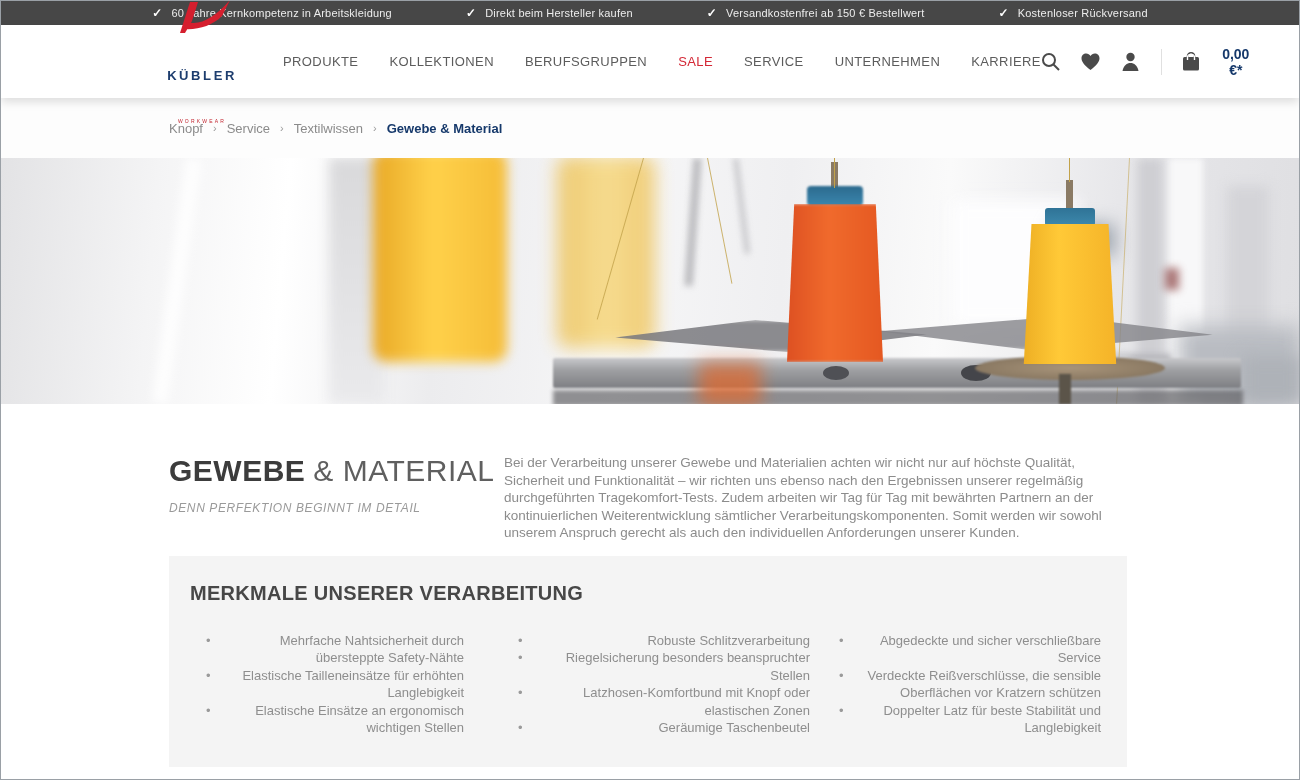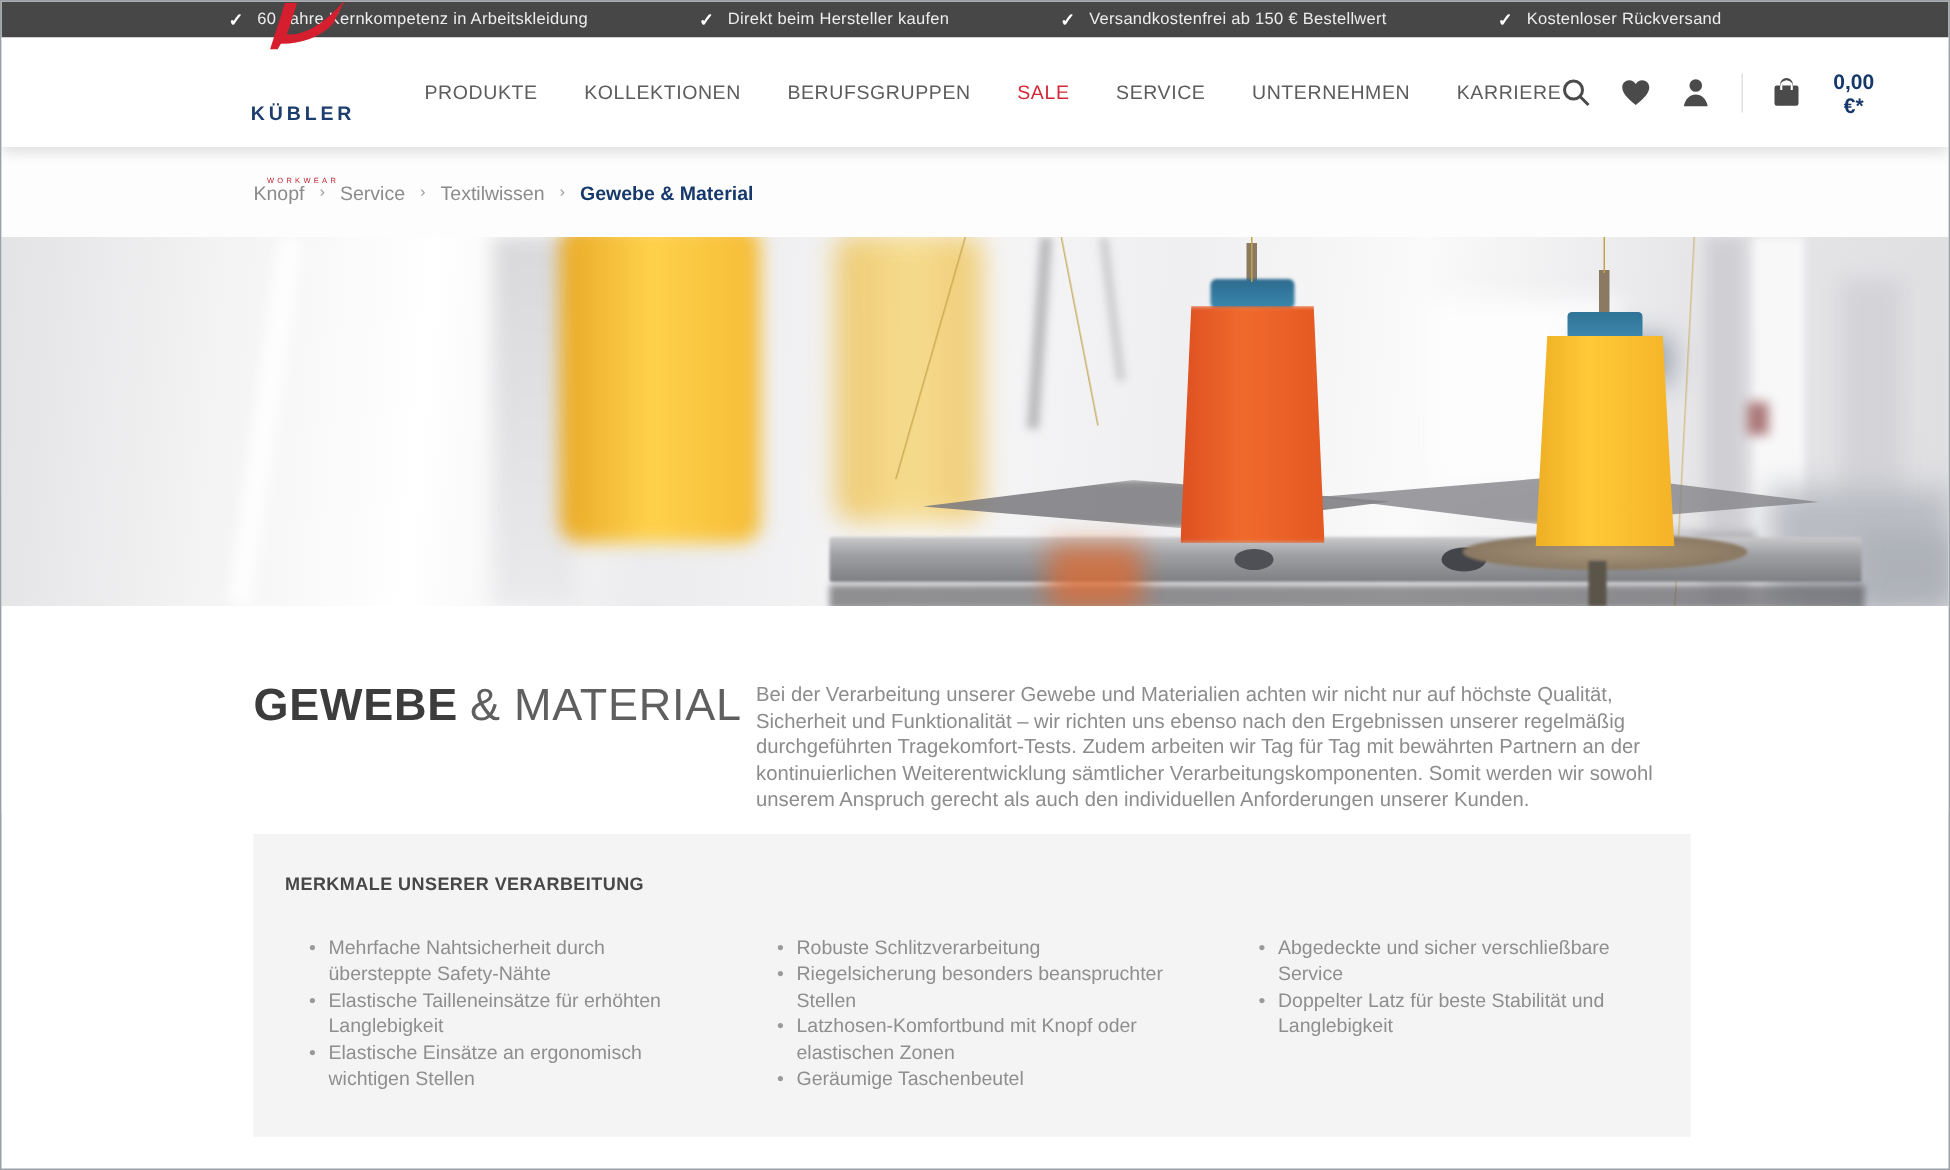--- a/index.html
+++ b/index.html
@@ -83,25 +83,25 @@
   
   .intro { display:flex; padding:50px 170px 0 168px; background:#fff; }
   .intro-left { width:335px; flex-shrink:0; }
   .page-title { margin:0; font-size:30px; letter-spacing:.5px; color:#5f5f5f; font-weight:300; white-space:nowrap; }
   .page-title .strong { font-weight:700; color:#3c3c3c; margin-right:8px; }
   .subtitle { margin-top:13px; font-size:12px; font-style:italic; color:#9a9a9a; letter-spacing:.6px; }
   .intro-right p { margin:0; width:604px; font-size:13.5px; line-height:17.5px; color:#8c8c8c; }
 
   
   .features { margin:14px 172px 0 168px; background:#f4f4f4; padding:26px 24px 30px 21px; min-height:198px; }
-  .features h2 { margin:0 0 27px 0; font-size:12px; font-weight:700; color:#474747; letter-spacing:.3px; }
+  .features h2 { margin:0 0 27px 0; font-size:20px; font-weight:700; color:#474747; letter-spacing:.3px; }
   .feature-cols { display:flex; margin-left:16px; }
   .fcol { flex-shrink:0; }
   .fcol1 { width:312px; } .fcol2 { width:321px; } .fcol3 { width:300px; }
-  .fcol ul { margin:0; padding:0; list-style:none; }
+  .fcol ul { margin:0; padding:0; list-style:none;text-align:right; }
   .fcol li { position:relative; padding-left:13px; font-size:13px; line-height:17.5px; color:#8e8e8e; }
   .fcol1 li { max-width:258px; } .fcol2 li { max-width:292px; } .fcol3 li { max-width:262px; }
   .fcol li::before { content:"•"; position:absolute; left:0; top:0; color:#9a9a9a; }
 </style>
 </head>
 <body>
 
 <div class="page">
 
   <div class="topbar">
@@ -225,20 +225,21 @@
     <div class="stem-yellow"></div>
     <div class="pin-yellow"></div>
     <div class="cap-yellow"></div>
     <div class="spool-yellow-sharp"></div>
     <div class="t4 thread"></div>
   </div>
 
   <div class="intro">
     <div class="intro-left">
       <h1 class="page-title"><span class="strong">GEWEBE</span><span>&amp; MATERIAL</span></h1>
+      <div class="subtitle">DENN PERFEKTION BEGINNT IM DETAIL</div>
     </div>
     <div class="intro-right">
       <p>Bei der Verarbeitung unserer Gewebe und Materialien achten wir nicht nur auf höchste Qualität, Sicherheit und Funktionalität – wir richten uns ebenso nach den Ergebnissen unserer regelmäßig durchgeführten Tragekomfort-Tests. Zudem arbeiten wir Tag für Tag mit bewährten Partnern an der kontinuierlichen Weiterentwicklung sämtlicher Verarbeitungskomponenten. Somit werden wir sowohl unserem Anspruch gerecht als auch den individuellen Anforderungen unserer Kunden.</p>
     </div>
   </div>
 
   <div class="features">
     <h2>MERKMALE UNSERER VERARBEITUNG</h2>
     <div class="feature-cols">
       <div class="fcol fcol1">
@@ -252,19 +253,20 @@
         <ul>
           <li>Robuste Schlitzverarbeitung</li>
           <li>Riegelsicherung besonders beanspruchter Stellen</li>
           <li>Latzhosen-Komfortbund mit Knopf oder elastischen Zonen</li>
           <li>Geräumige Taschenbeutel</li>
         </ul>
       </div>
       <div class="fcol fcol3">
         <ul>
           <li>Abgedeckte und sicher verschließbare Service</li>
+          <li>Verdeckte Reißverschlüsse, die sensible Oberflächen vor Kratzern schützen</li>
           <li>Doppelter Latz für beste Stabilität und Langlebigkeit</li>
         </ul>
       </div>
     </div>
   </div>
 
 </div>
 
 </body></html>

